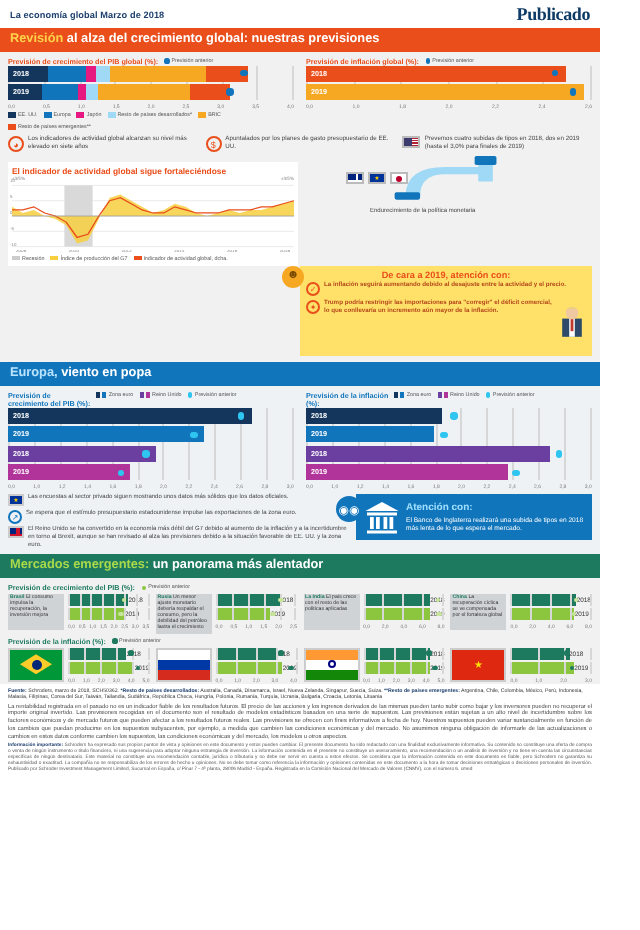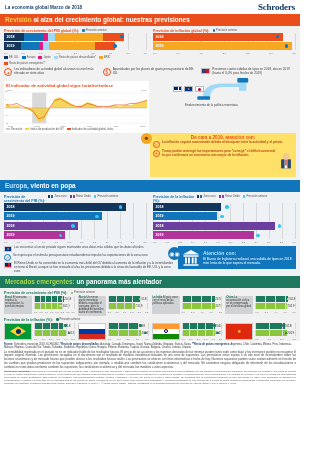--- a/index.html
+++ b/index.html
@@ -94,21 +94,21 @@
   .src b{ color:#1c3f6e; }
   .disc{ font-size:2.9px; line-height:1.28; color:#444; margin-top:2px; text-align:justify;}
   .disc2{ font-size:2.4px; line-height:1.22; color:#555; margin-top:2px; text-align:justify;}
   .disc2 b{ color:#1c3f6e; }
 </style>
 </head>
 <body>
 
 <div class="topbar">
   <div class="title">La economía global Marzo de 2018</div>
-  <div class="brand">Schroders</div>
+  <div class="brand">Publicado</div>
 </div>
 
 <div class="sec-head sec-orange">
   <span class="w1">Revisión</span>
   <span>al alza del crecimiento global: nuestras previsiones</span>
 </div>
 
 <div class="s1">
   <div class="s1row">
 

